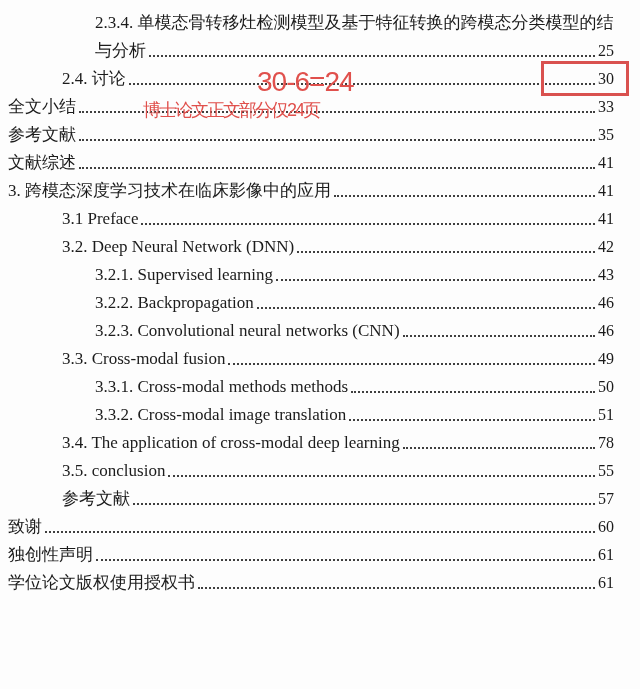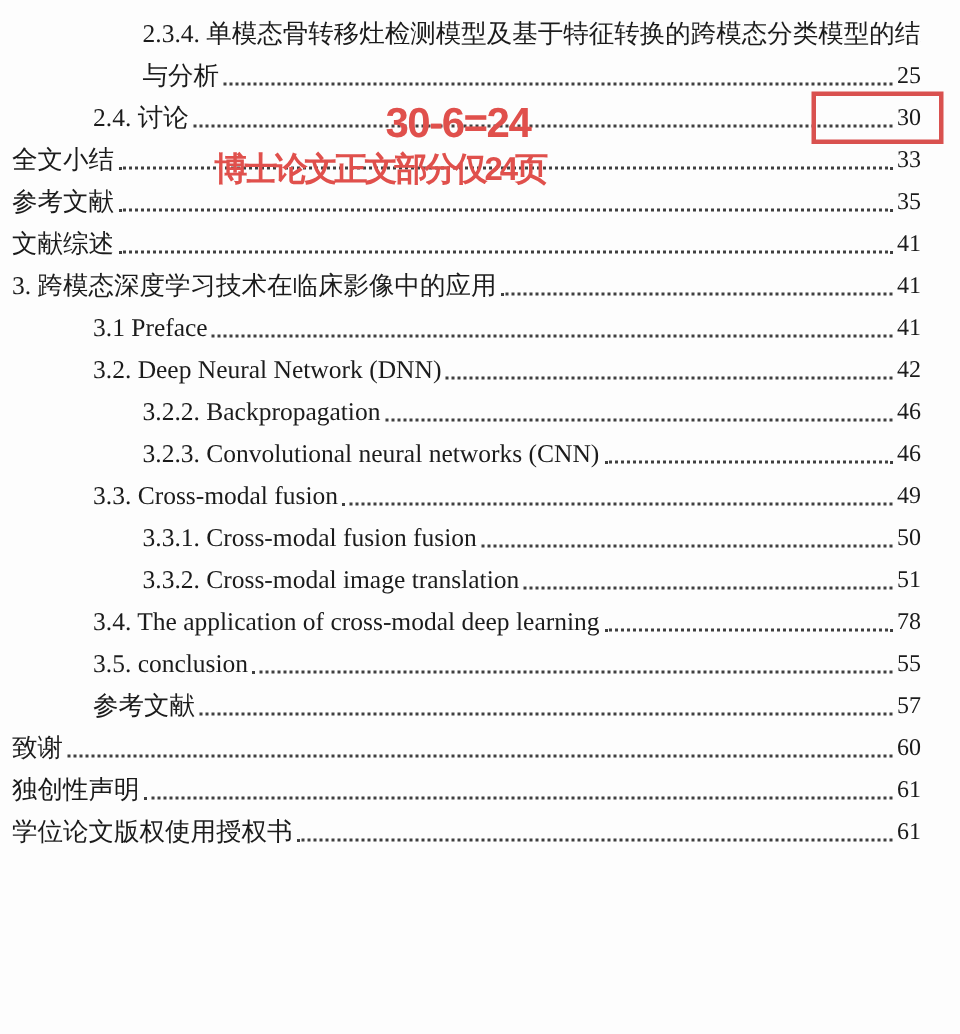--- a/index.html
+++ b/index.html
@@ -58,33 +58,33 @@
     top: 61px;
     width: 82px;
     height: 29px;
     border: 3px solid #d9514f;
     background: transparent;
   }
   .annotation {
     position: absolute;
     color: #e0504c;
     font-family: "Liberation Sans", "DejaVu Sans", sans-serif;
-    font-weight: 700;
+    font-weight: 400;
     white-space: nowrap;
   }
   .annotation.formula {
     left: 257px;
     top: 66px;
     font-size: 28px;
     letter-spacing: -1px;
   }
   .annotation.note {
     left: 143px;
     top: 98px;
-    font-size: 22px;
+    font-size: 18px;
     letter-spacing: -2px;
   }
 </style>
 </head>
 <body>
 
 <div class="canvas" style="background: rgb(253, 253, 253);">
 
   <div class="toc">
       <div class="row indent-2 no-page">
@@ -126,36 +126,41 @@
       <span class="label">3.1 Preface</span>
       <span class="leader"></span>
       <span class="page">41</span>
     </div>
       <div class="row indent-1">
       <span class="label">3.2. Deep Neural Network (DNN)</span>
       <span class="leader"></span>
       <span class="page">42</span>
     </div>
       <div class="row indent-2">
+      <span class="label">3.2.1. Supervised learning</span>
+      <span class="leader"></span>
+      <span class="page">43</span>
+    </div>
+      <div class="row indent-2">
       <span class="label">3.2.2. Backpropagation</span>
       <span class="leader"></span>
       <span class="page">46</span>
     </div>
       <div class="row indent-2">
       <span class="label">3.2.3. Convolutional neural networks (CNN)</span>
       <span class="leader"></span>
       <span class="page">46</span>
     </div>
       <div class="row indent-1">
       <span class="label">3.3. Cross-modal fusion</span>
       <span class="leader"></span>
       <span class="page">49</span>
     </div>
       <div class="row indent-2">
-      <span class="label">3.3.1. Cross-modal fusion fusion</span>
+      <span class="label">3.3.1. Cross-modal methods methods</span>
       <span class="leader"></span>
       <span class="page">50</span>
     </div>
       <div class="row indent-2">
       <span class="label">3.3.2. Cross-modal image translation</span>
       <span class="leader"></span>
       <span class="page">51</span>
     </div>
       <div class="row indent-1">
       <span class="label">3.4. The application of cross-modal deep learning</span>

